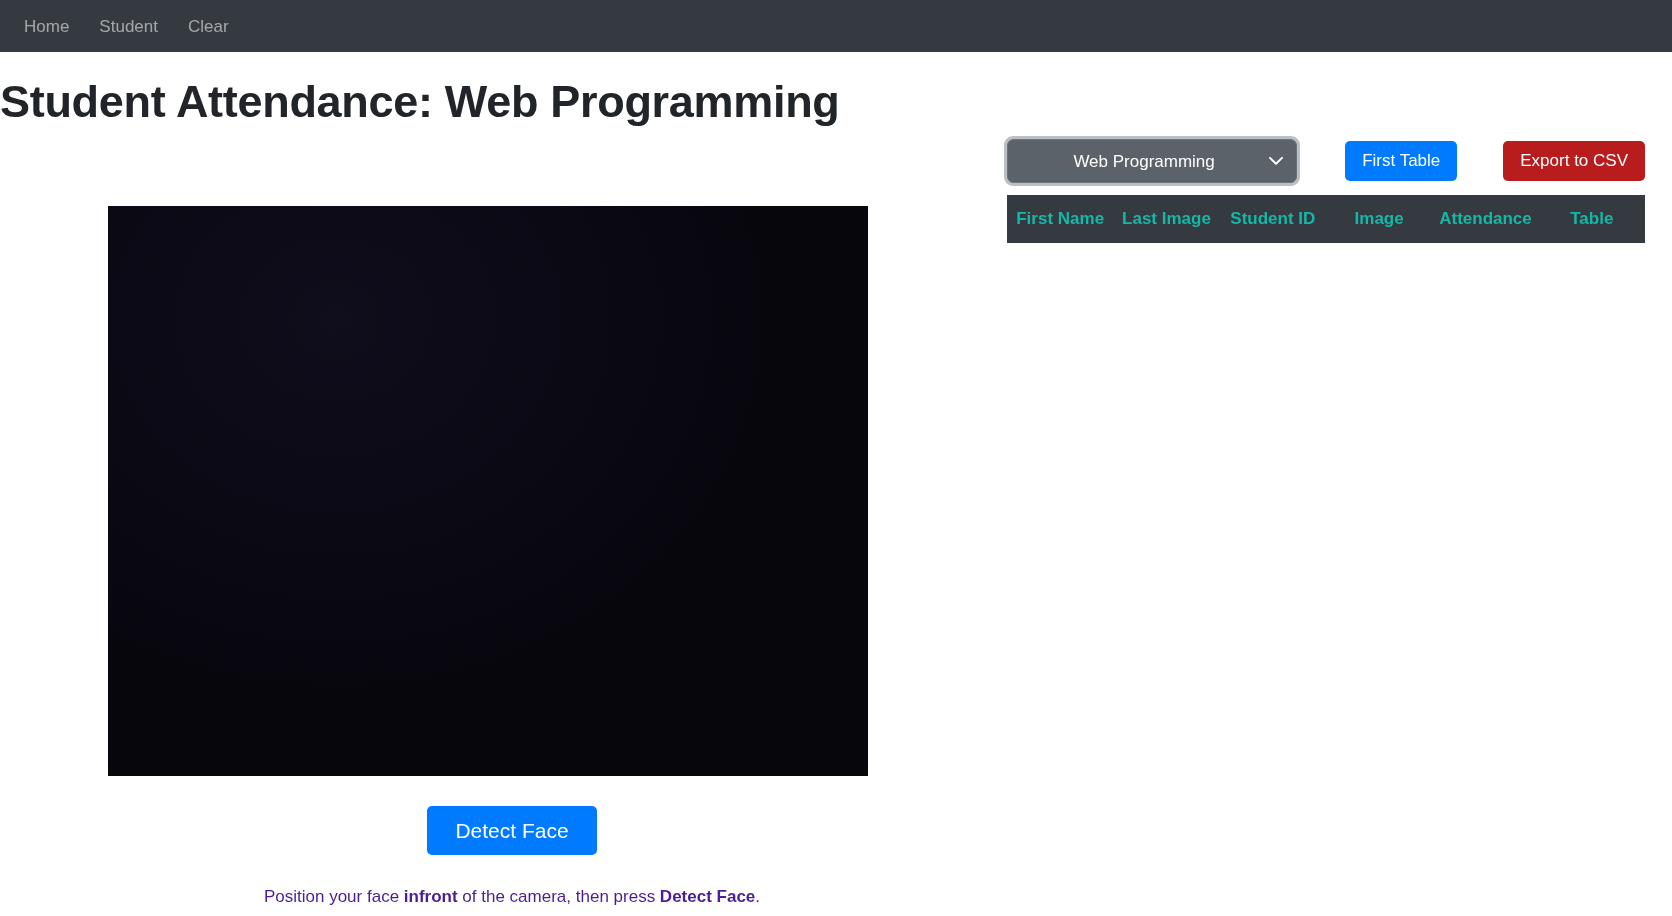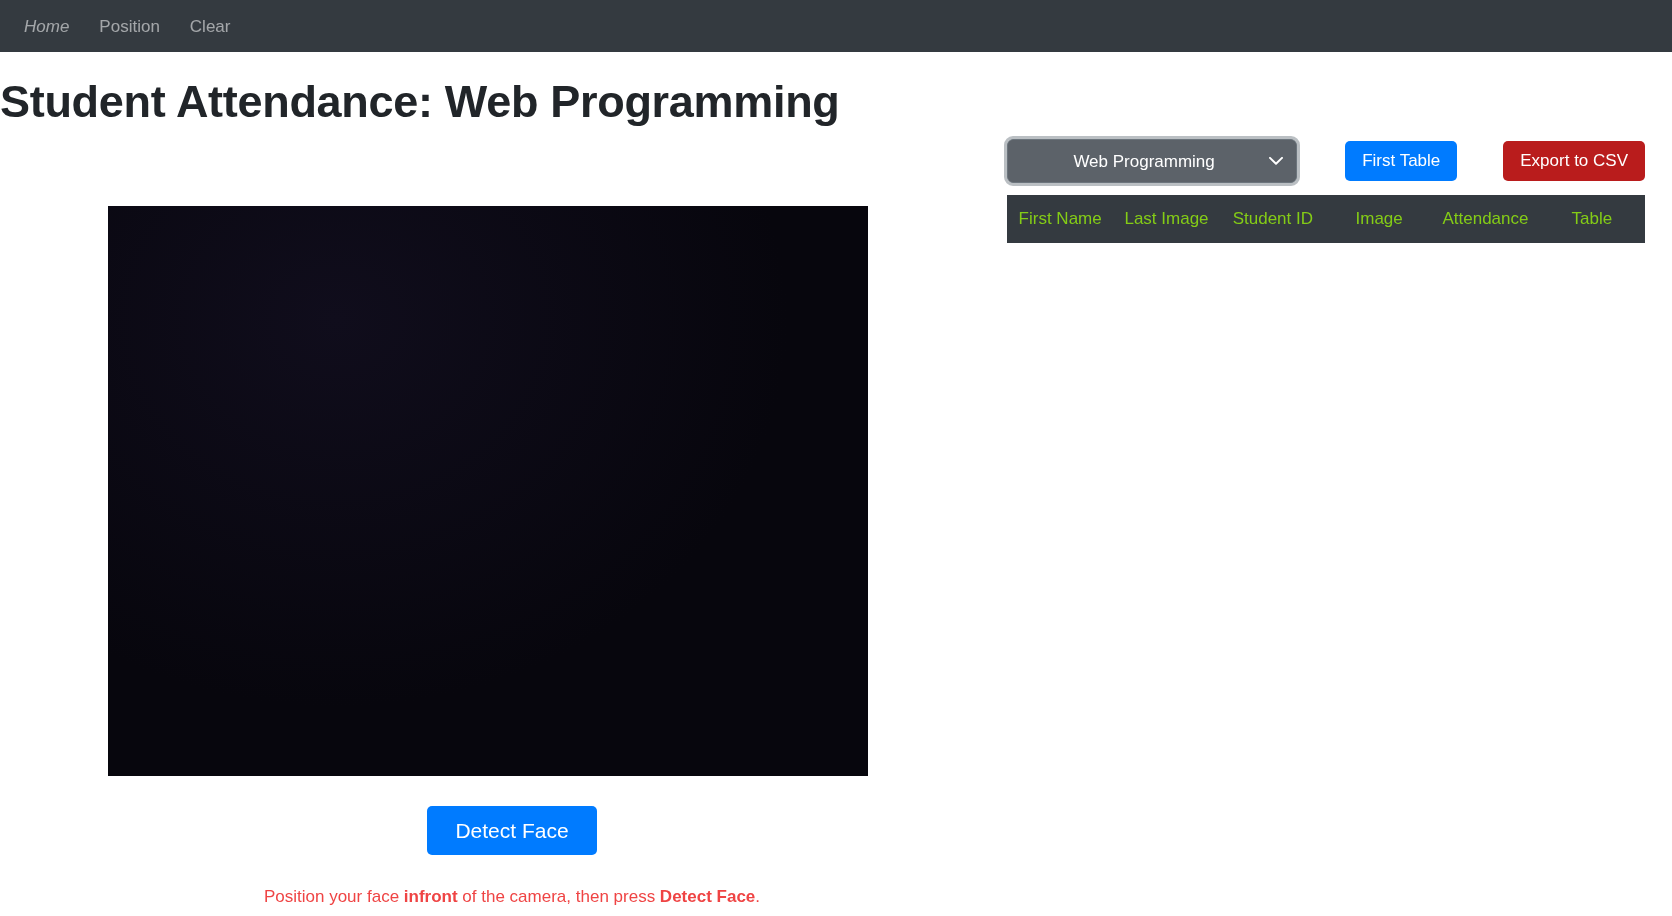--- a/index.html
+++ b/index.html
@@ -29,21 +29,21 @@
   }
   .nav-link {
     color: rgba(255,255,255,0.55);
     font-size: 17px;
     line-height: 1;
     text-decoration: none;
     padding: 8px 15px;
     cursor: pointer;
     white-space: nowrap;
   }
-  .nav-link:first-child { padding-left: 0; font-style: italic; }
+  .nav-link:first-child { padding-left: 0; }
 
   
   .page-title {
     margin: 0;
     padding-top: 24px;
     font-size: 45px;
     font-weight: bold;
     color: #212529;
     letter-spacing: -0.3px;
   }
@@ -87,21 +87,21 @@
   .btn-detect {
     background: #007bff;
     font-size: 21px;
     padding: 13px 28px;
     line-height: 1.1;
   }
   .hint {
     margin-top: 30px;
     text-align: center;
     font-size: 17px;
-    color: #ef4444;
+    color: #4c1d95;
     line-height: 1.4;
   }
   .hint b { font-weight: bold; }
 
   
   .table-col {
     position: absolute;
     left: 1007px;
     top: 0px;
     width: 638px;
@@ -157,36 +157,36 @@
   }
 
   .attendance-table {
     width: 100%;
     border-collapse: collapse;
     margin-top: 9px;
     table-layout: fixed;
   }
   .attendance-table thead th {
     background: #343a40;
-    color: #84cc16;
-    font-size: 17px;
-    font-weight: normal;
+    color: #14b8a6;
+    font-size: 17px;
+    font-weight: bold;
     text-align: center;
     padding: 14px 3px;
     border: none;
     white-space: nowrap;
   }
 </style>
 </head>
 <body>
 
 <nav class="navbar">
   <div class="nav-links">
     <a class="nav-link">Home</a>
-    <a class="nav-link">Position</a>
+    <a class="nav-link">Student</a>
     <a class="nav-link">Clear</a>
   </div>
 </nav>
 
 <h1 class="page-title">Student Attendance: Web Programming</h1>
 
 <div class="main">
 
   <div class="camera-col">
     <div class="video-frame"></div>

